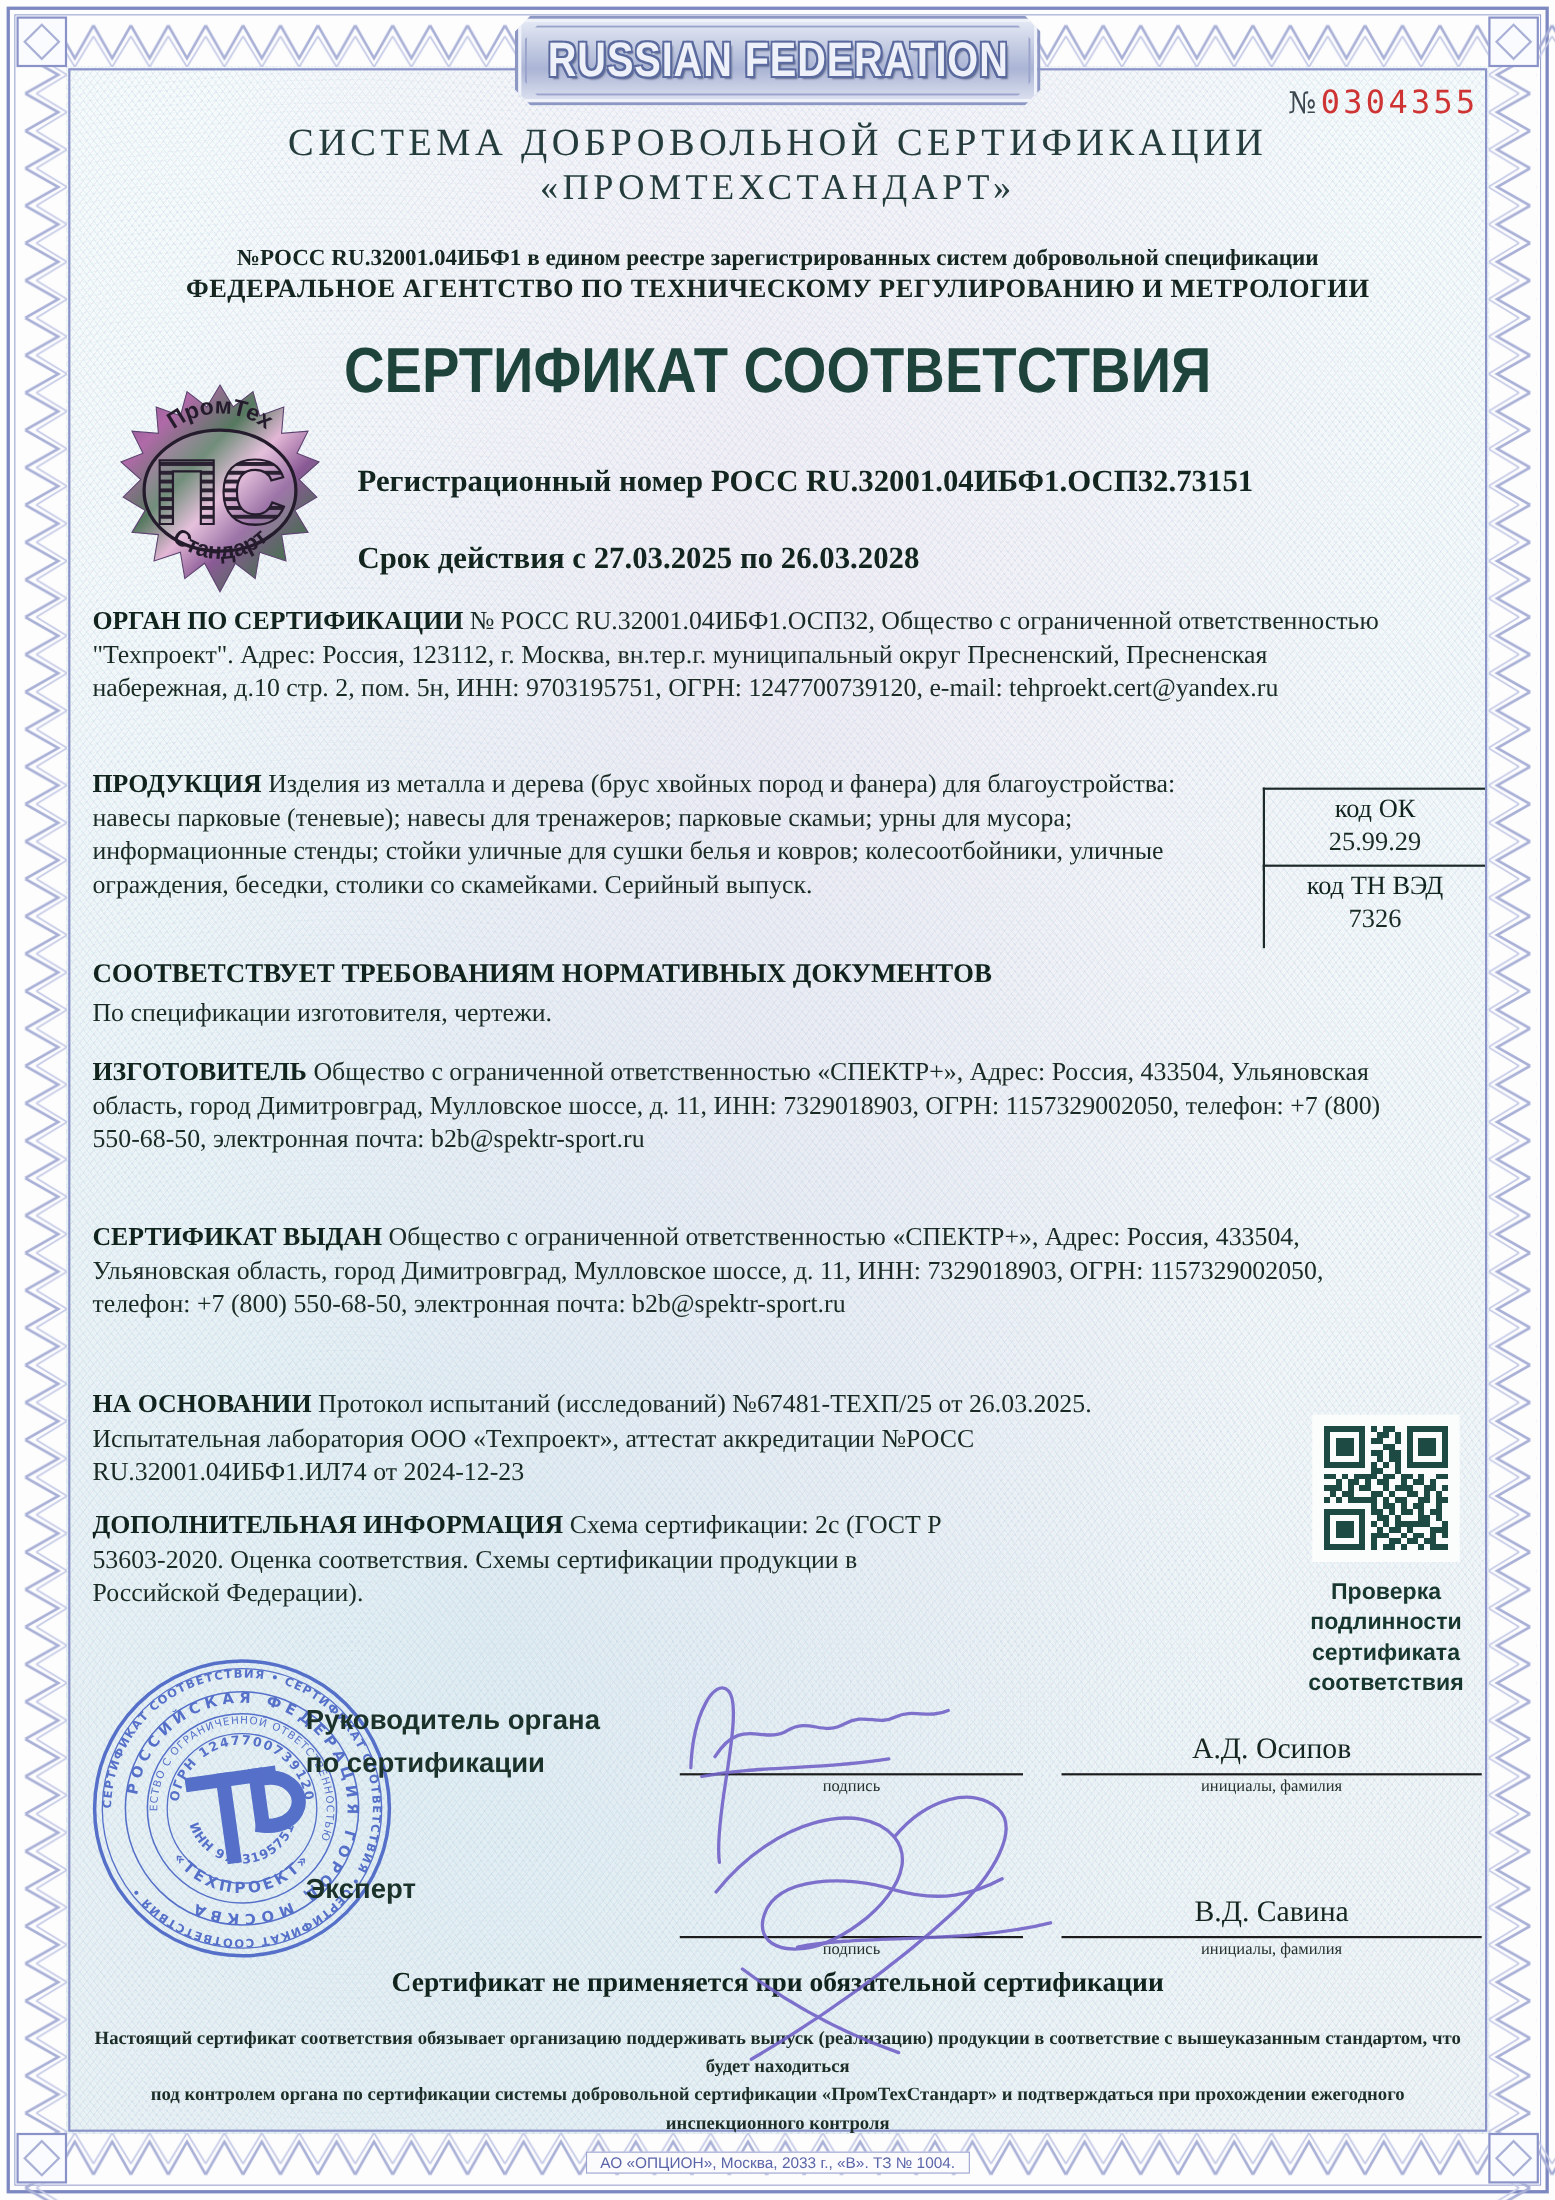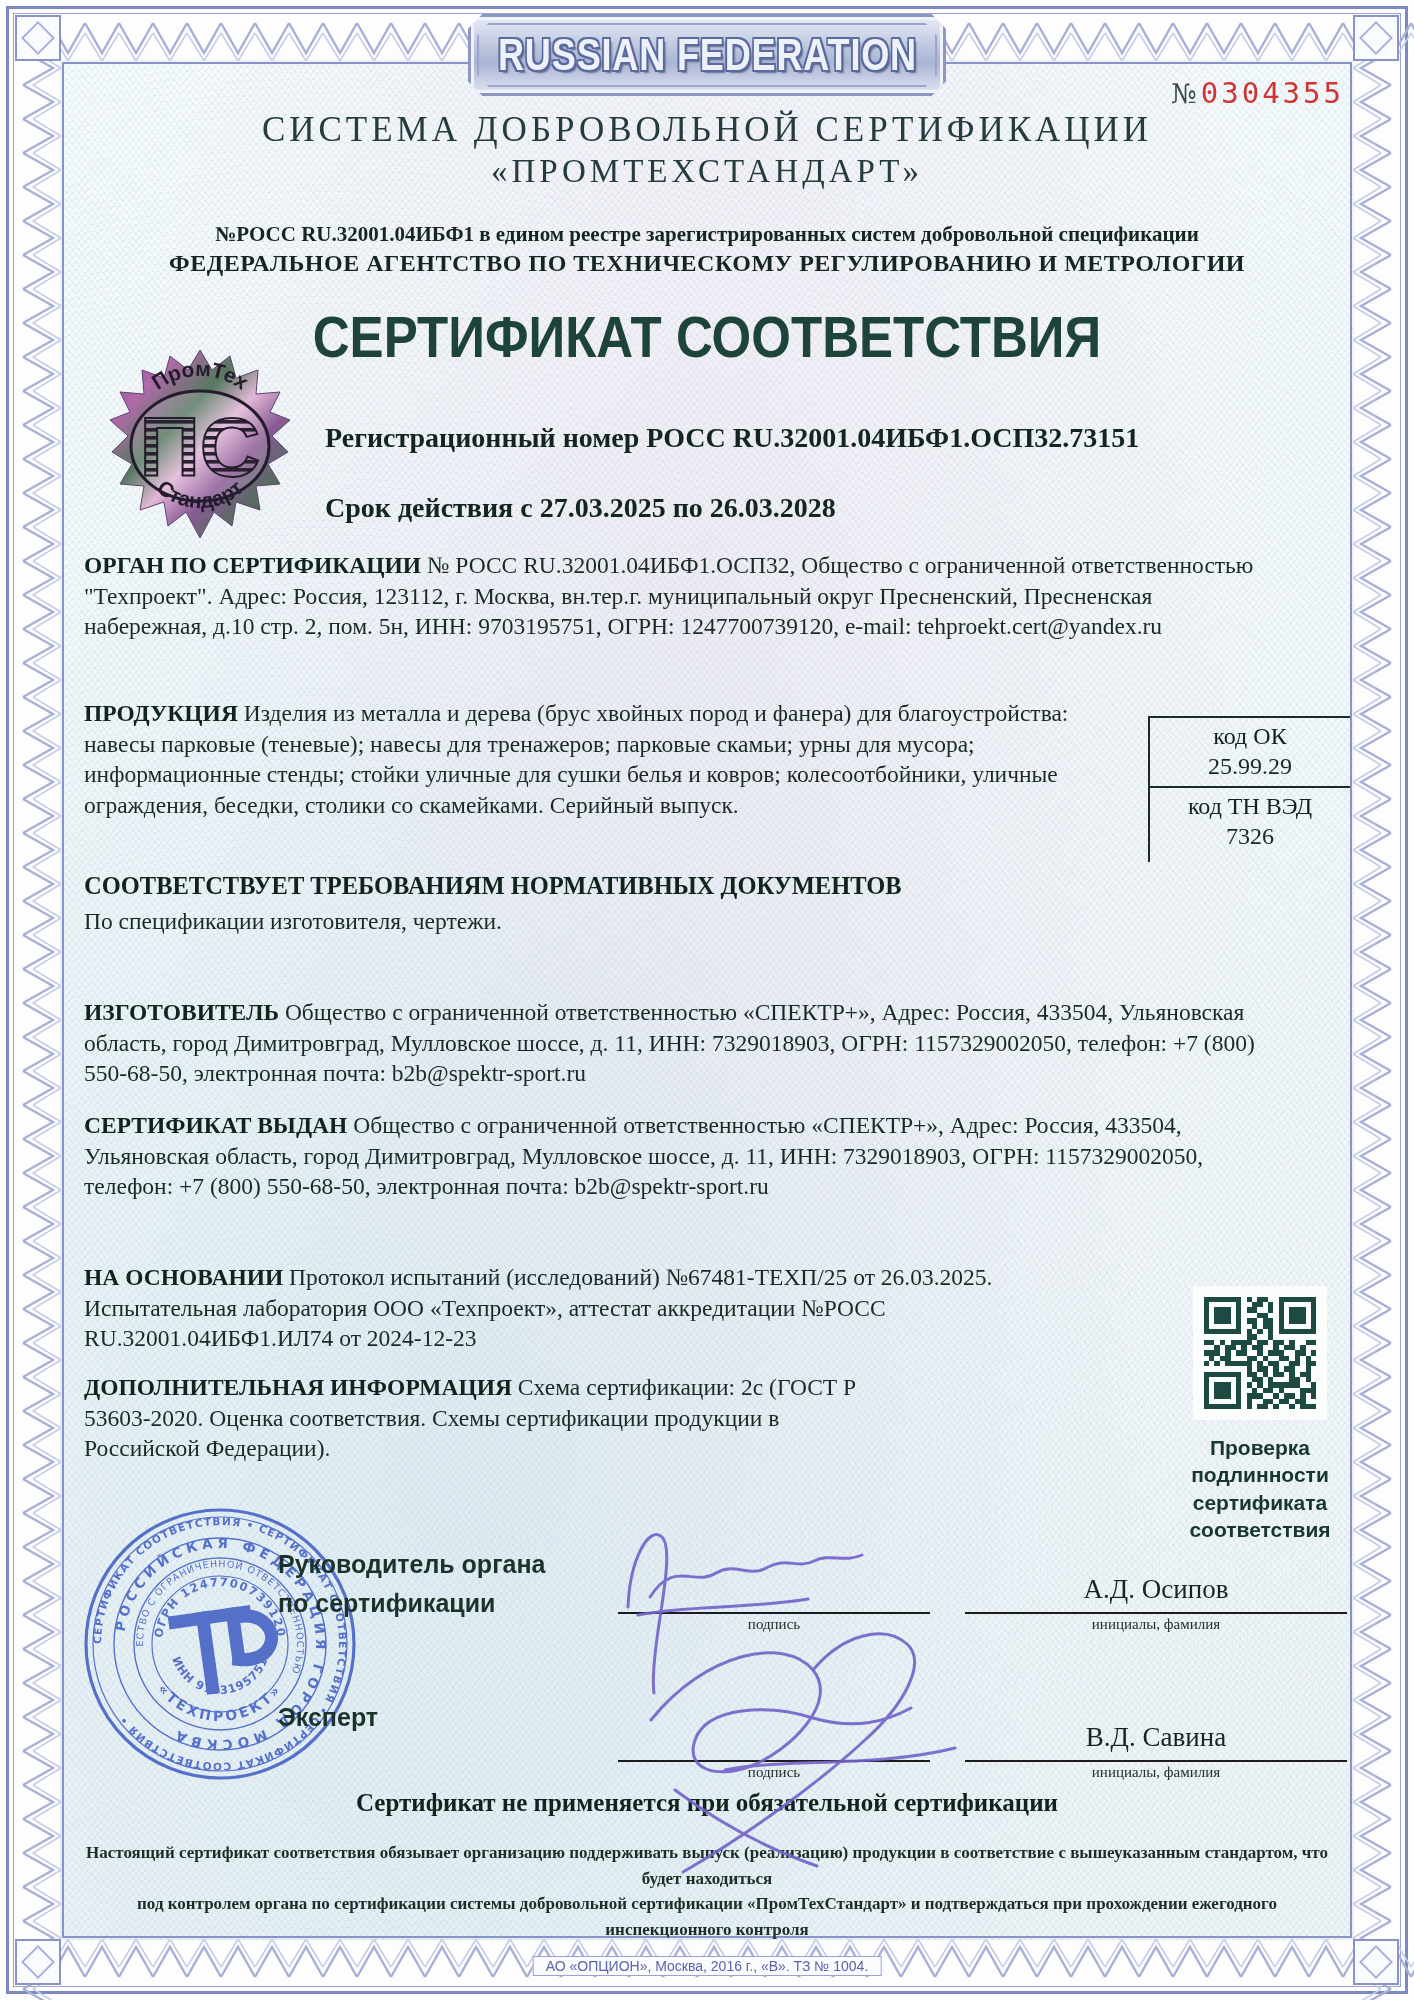--- a/index.html
+++ b/index.html
@@ -70,21 +70,21 @@
   
   .logo{position:absolute;left:108px;top:348px;width:184px;height:192px;z-index:4;}
 
   
   .para{position:absolute;left:84px;z-index:4;font-size:23.5px;line-height:1.3;color:#182a23;}
   .para b{font-weight:bold;color:#10231c;}
   .p-org{top:550px;width:1195px;}
   .p-prod{top:698px;width:1015px;}
   .p-conf-h{top:870px;width:1195px;font-weight:bold;font-size:24.5px;color:#10231c;}
   .p-conf-t{top:906px;width:1195px;}
-  .p-manu{top:997px;width:1195px;font-family:Liberation Serif, serif;}
+  .p-manu{top:960px;width:1195px;font-family:Liberation Serif, serif;}
   .p-issued{top:1110px;width:1195px;}
   .p-basis{top:1262px;width:1045px;}
   .p-add{top:1372px;width:780px;}
 
   
   .code-box{position:absolute;left:1148px;width:200px;border-top:2.5px solid #1d2a2a;border-left:2.5px solid #1d2a2a;
     text-align:center;z-index:4;padding-top:4px;}
   .cb1{top:716px;height:70px;}
   .cb2{top:786px;height:70px;}
   .code-box .cb-label{font-weight:normal;font-size:24px;color:#10231c;line-height:1.2;}
@@ -584,15 +584,15 @@
       <path d="M 16,-24 L 16,20"></path>
       <path d="M 16,-20 C 44,-24 56,-4 50,10 C 45,21 32,26 16,22"></path>
     </g>
   </svg>
 
   <div class="f-notice">Сертификат не применяется при обязательной сертификации</div>
   <div class="f-fine">
     <div>Настоящий сертификат соответствия обязывает организацию поддерживать выпуск (реализацию) продукции в соответствие с вышеуказанным стандартом, что будет находиться</div>
     <div>под контролем органа по сертификации системы добровольной сертификации «ПромТехСтандарт» и подтверждаться при прохождении ежегодного инспекционного контроля</div>
   </div>
-  <div class="f-print">АО «ОПЦИОН», Москва, 2016 г., «В». ТЗ № 1004.</div>
+  <div class="f-print">АО «ОПЦИОН», Москва, 2033 г., «В». ТЗ № 1004.</div>
 
 </div>
 
 </body></html>

